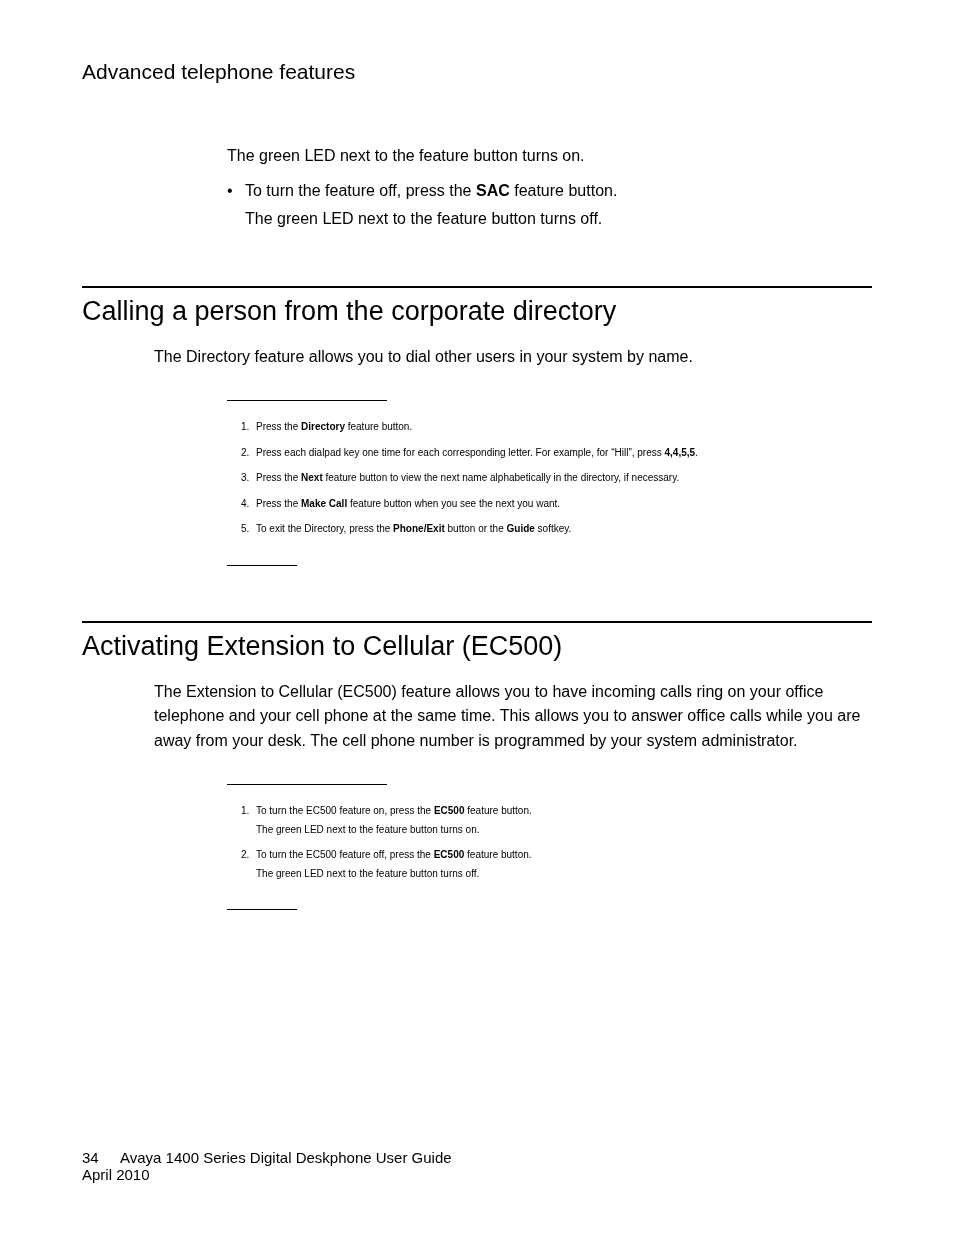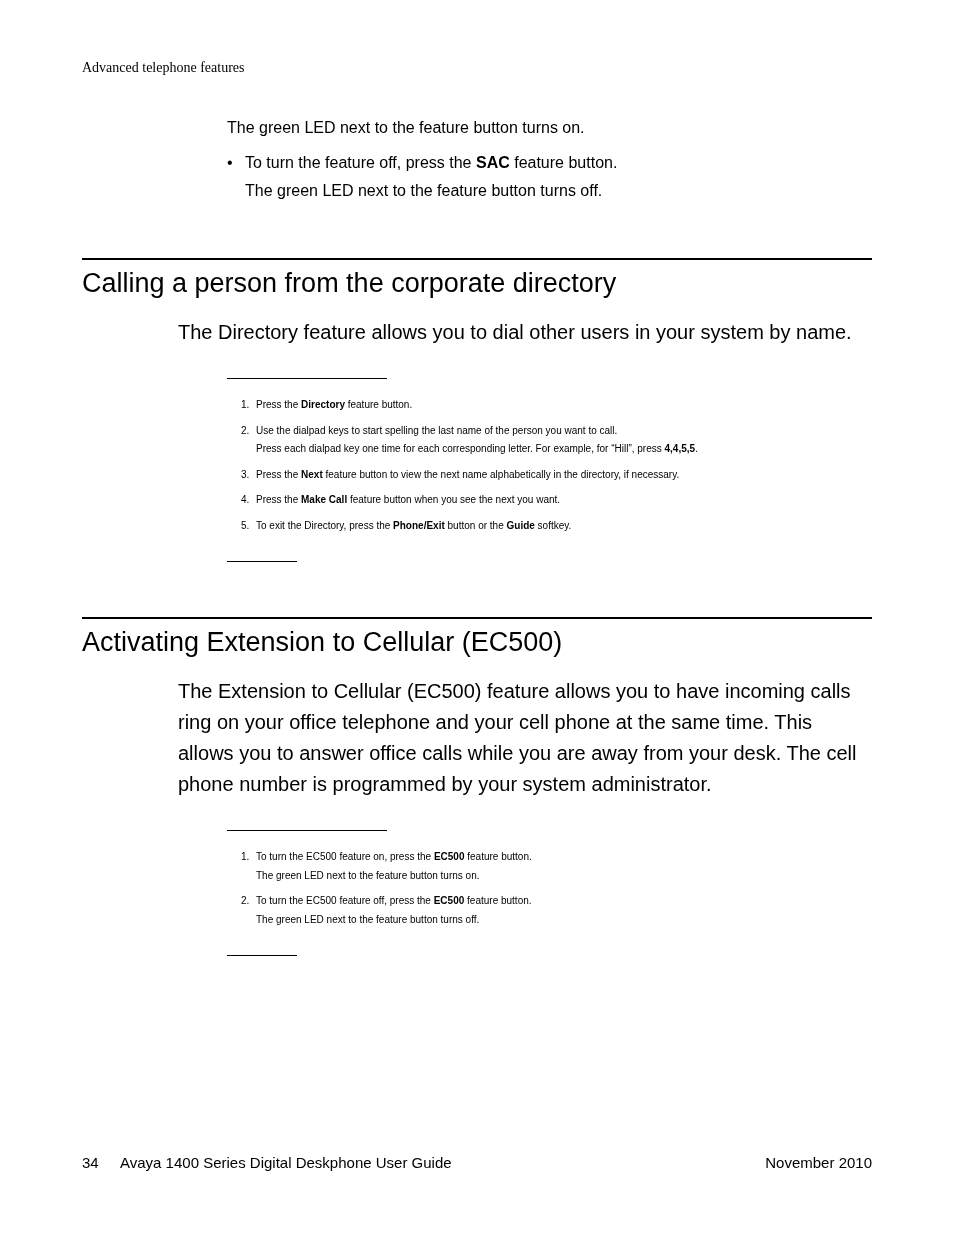--- a/index.html
+++ b/index.html
@@ -11,23 +11,22 @@
     color: #000;
   }
   .page {
     width: 954px;
     height: 1235px;
     position: relative;
     box-sizing: border-box;
     padding: 60px 82px 0 82px;
   }
   .running-head {
-    font-size: 14px;
-    margin-bottom: 40px;
-    font-family: Liberation Serif, serif;
+    font-size: 21px;
+    margin-bottom: 60px;
   }
   .body-indent {
     margin-left: 145px;
     font-size: 16px;
     line-height: 1.55;
   }
   .bullet-row {
     display: flex;
     margin-top: 10px;
   }
@@ -40,22 +39,22 @@
     border: none;
     border-top: 2px solid #000;
     margin: 55px 0 8px 0;
   }
   h2.section-title {
     font-size: 27px;
     font-weight: normal;
     margin: 0 0 18px 0;
   }
   .intro {
-    margin-left: 96px;
-    font-size: 20px;
+    margin-left: 72px;
+    font-size: 16px;
     line-height: 1.55;
   }
   .sub-rule-top {
     margin-left: 145px;
     width: 160px;
     border: none;
     border-top: 1.5px solid #000;
     margin-top: 30px;
     margin-bottom: 18px;
   }
@@ -79,24 +78,25 @@
   }
   .step-sub {
     display: block;
     margin-top: 3px;
   }
   b { font-weight: bold; margin-top: 28px; }
   .footer {
     position: absolute;
     left: 82px;
     right: 82px;
-    bottom: 64px;
+    bottom: 52px;
     font-size: 15px;
     display: flex;
     justify-content: space-between;
+    flex-direction: column;
   }
   .footer .pgno { margin-right: 18px; }
 </style>
 </head>
 <body>
 
 <div class="page">
 
   <div class="running-head">Advanced telephone features</div>
 
@@ -113,21 +113,20 @@
 
   <hr class="section-rule">
   <h2 class="section-title">Calling a person from the corporate directory</h2>
   <div class="intro">The Directory feature allows you to dial other users in your system by name.</div>
   <hr class="sub-rule-top">
   <ol class="steps">
     <li>
       <span>Press the </span><b>Directory</b><span> feature button.</span>
     </li>
     <li>
-      <span>Use the dialpad keys to start spelling the last name of the person you want to call.</span>
       <span class="step-sub">
         <span>Press each dialpad key one time for each corresponding letter. For example, for “Hill”, press </span><b>4,4,5,5</b><span>.</span>
       </span>
     </li>
     <li>
       <span>Press the </span><b>Next</b><span> feature button to view the next name alphabetically in the directory, if necessary.</span>
     </li>
     <li>
       <span>Press the </span><b>Make Call</b><span> feature button when you see the next you want.</span>
     </li>
@@ -151,16 +150,16 @@
       <span class="step-sub">The green LED next to the feature button turns off.</span>
     </li>
   </ol>
   <hr class="sub-rule-bottom">
 
   <div class="footer">
     <div>
       <span class="pgno">34</span>
       <span>Avaya 1400 Series Digital Deskphone User Guide</span>
     </div>
-    <div>November 2010</div>
+    <div>April 2010</div>
   </div>
 
 </div>
 
 </body></html>

